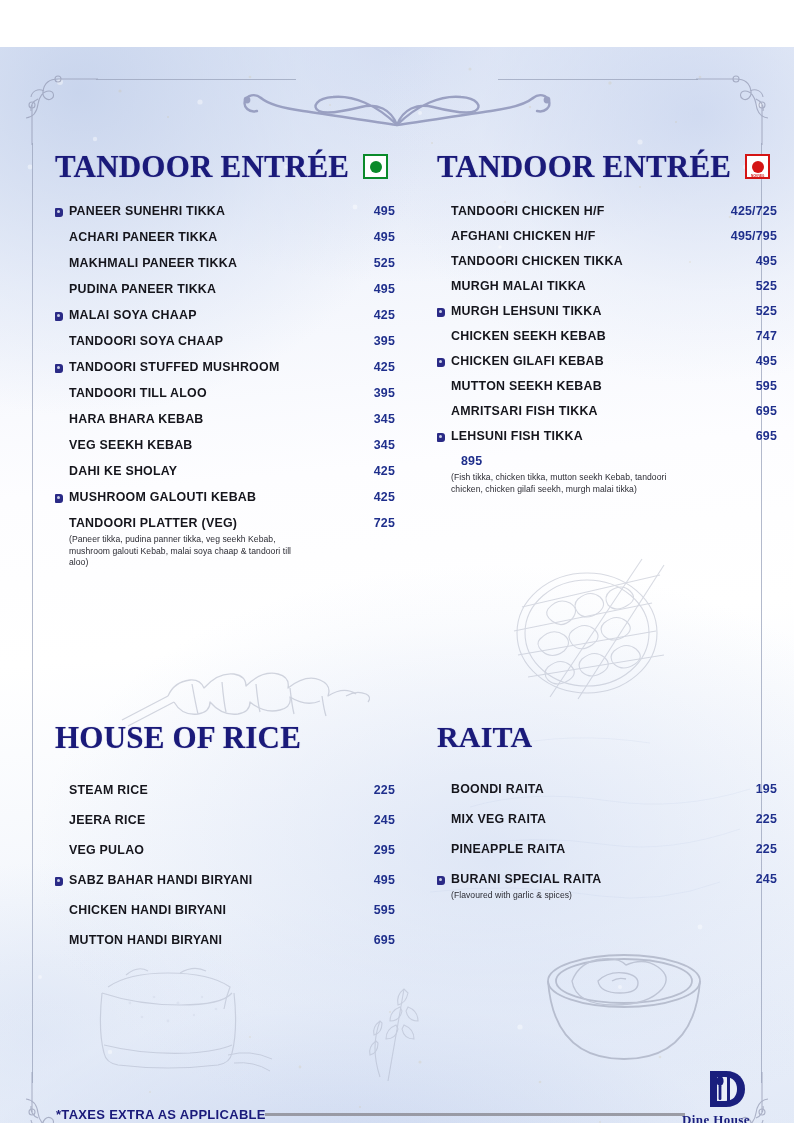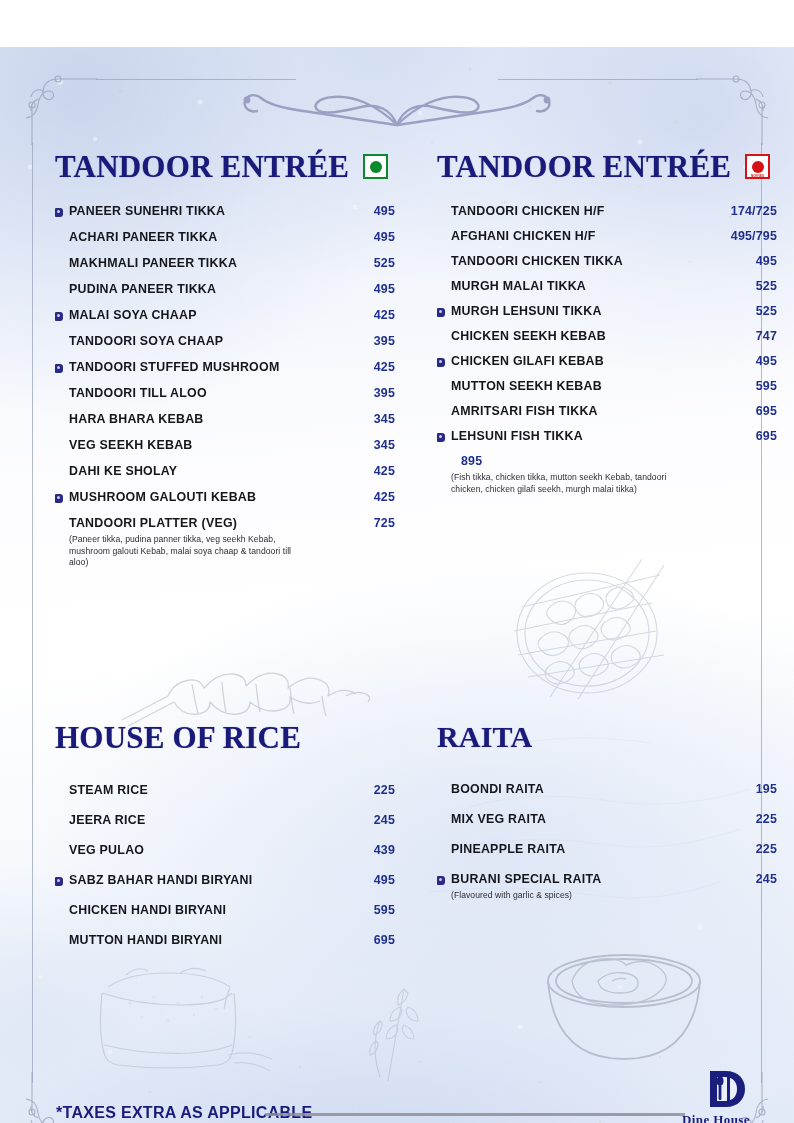--- a/index.html
+++ b/index.html
@@ -194,21 +194,21 @@
     position: absolute;
     pointer-events: none;
   }
   .illus svg { display: block; width: 100%; height: 100%; }
 
   
   .footer-note {
     position: absolute;
     left: 56px;
     bottom: 48px;
-    font-size: 16px;
+    font-size: 13px;
     font-weight: 700;
     letter-spacing: .3px;
     color: #1a1a7a;
     white-space: nowrap;
   }
   .footer-rule {
     position: absolute;
     left: 265px;
     bottom: 54px;
     width: 420px;
@@ -547,21 +547,21 @@
       <li class="menu-row" style="margin-bottom:16px;">
           <span class="item-name">STEAM RICE</span>
           <span class="item-price">225</span>
         </li>
       <li class="menu-row" style="margin-bottom:16px;">
           <span class="item-name">JEERA RICE</span>
           <span class="item-price">245</span>
         </li>
       <li class="menu-row" style="margin-bottom:16px;align-items:flex-end;">
           <span class="item-name">VEG PULAO</span>
-          <span class="item-price">439</span>
+          <span class="item-price">295</span>
         </li>
       <li class="menu-row" style="margin-bottom:16px;">
           <span class="star"></span>
           <span class="item-name">SABZ BAHAR HANDI BIRYANI</span>
           <span class="item-price">495</span>
         </li>
       <li class="menu-row" style="margin-bottom:16px;">
           <span class="item-name">CHICKEN HANDI BIRYANI</span>
           <span class="item-price">595</span>
         </li>
@@ -576,21 +576,21 @@
     <div class="section-head">
       <div class="section-title">TANDOOR ENTRÉE</div>
       <div class="diet-badge nonveg">
           <span class="dot"></span>
           <span class="mini-label">NON VEG</span>
         </div>
     </div>
     <ul class="menu-list">
       <li class="menu-row tight">
           <span class="item-name">TANDOORI CHICKEN H/F</span>
-          <span class="item-price">174/725</span>
+          <span class="item-price">425/725</span>
         </li>
       <li class="menu-row tight">
           <span class="item-name">AFGHANI CHICKEN H/F</span>
           <span class="item-price">495/795</span>
         </li>
       <li class="menu-row tight">
           <span class="item-name">TANDOORI CHICKEN TIKKA</span>
           <span class="item-price">495</span>
         </li>
       <li class="menu-row tight">

